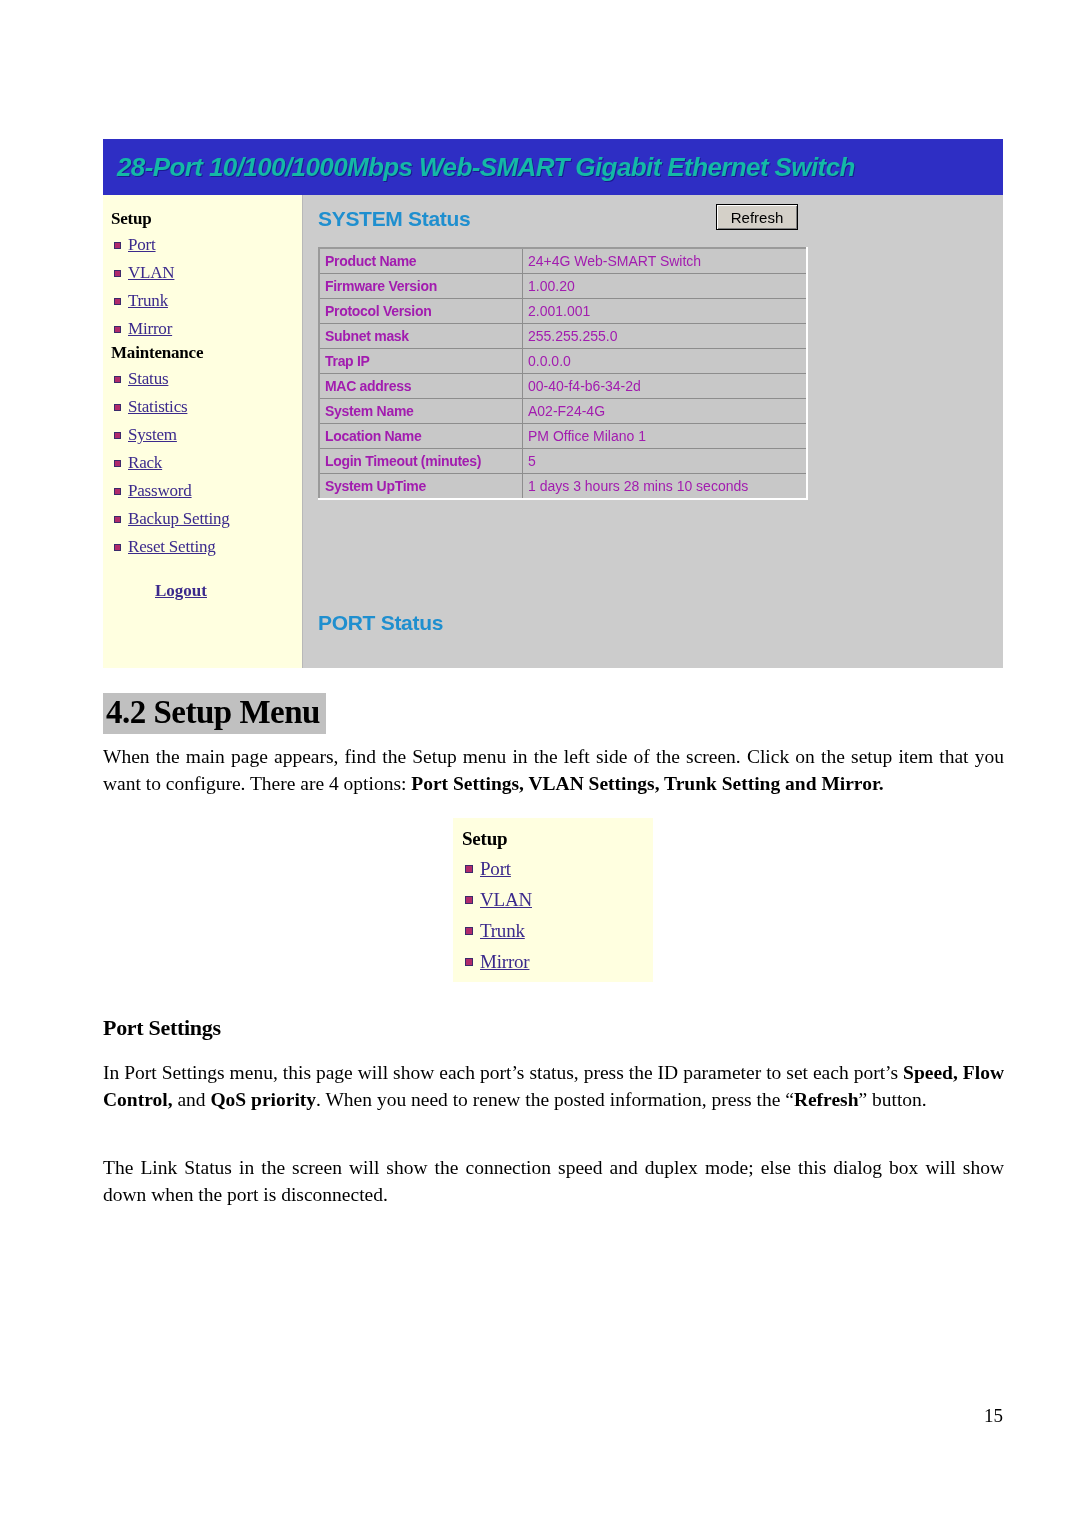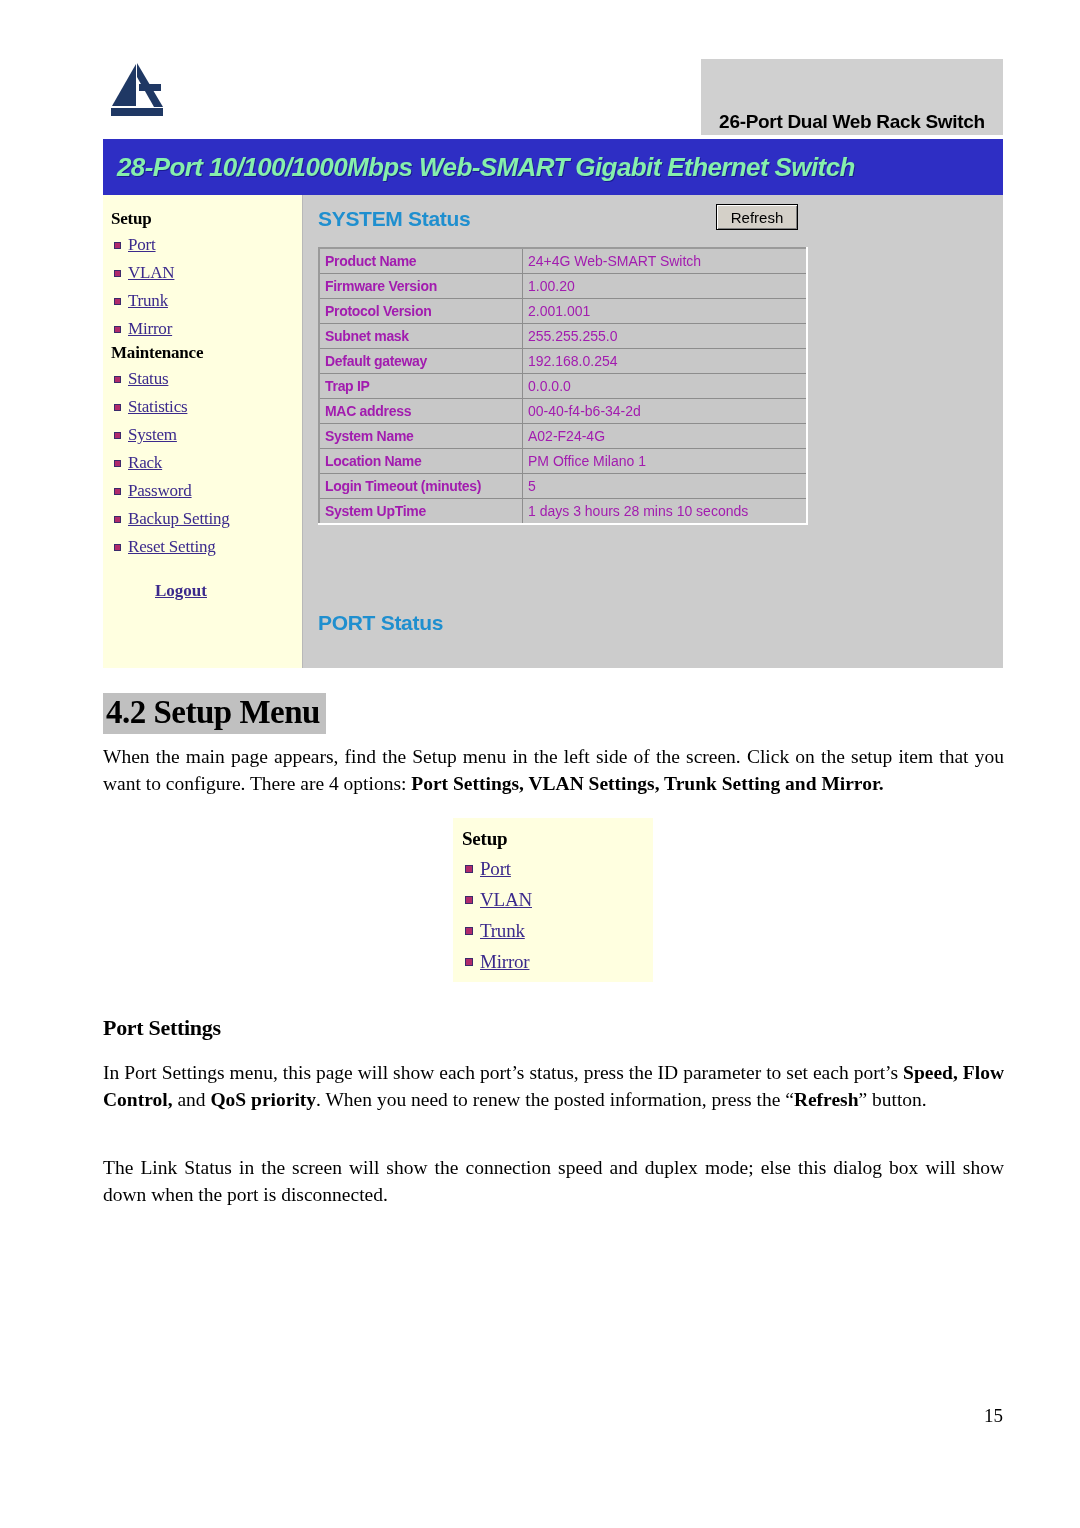--- a/index.html
+++ b/index.html
@@ -67,21 +67,21 @@
     height: 56px;
     background: #2e2ec4;
     display: flex;
     align-items: center;
   }
   .blue-banner span {
     font-family: "Liberation Sans", sans-serif;
     font-size: 26px;
     font-style: italic;
     font-weight: bold;
-    color: #86efac;
+    color: #14b8a6;
     letter-spacing: -0.6px;
     padding-left: 14px;
     white-space: nowrap;
     text-shadow: 1px 1px 0 #1a1a90;
   }
   .shot-body {
     position: absolute;
     left: 0;
     top: 139px;
     width: 900px;
@@ -272,33 +272,20 @@
     font-family: "Liberation Serif", serif;
     font-size: 19px;
     color: #000;
   }
 </style>
 </head>
 <body>
 
 <div class="shot">
 
-  <div class="shot-topbar">
-    <svg class="logo" viewBox="0 0 62 62">
-      <polygon points="30,4 30,46 6,46" fill="#1f3864"></polygon>
-      <polygon points="32,4 32,46 56,46" fill="#1f3864" opacity="0"></polygon>
-      <path d="M31 3 L57 47 L48 47 L31 17 Z" fill="#1f3864"></path>
-      <rect x="33" y="24" width="22" height="7" fill="#1f3864"></rect>
-      <rect x="5" y="48" width="52" height="8" fill="#1f3864"></rect>
-      <path d="M29 5 L29 45 L8 45 Z" fill="#ffffff" opacity="0.0"></path>
-    </svg>
-    <div class="model-banner">
-      <span>26-Port Dual Web Rack Switch</span>
-    </div>
-  </div>
 
   <div class="blue-banner">
     <span>28-Port 10/100/1000Mbps Web-SMART Gigabit Ethernet Switch</span>
   </div>
 
   <div class="shot-body">
 
     <div class="sidebar">
       <div class="nav-group-title">Setup</div>
 
@@ -370,24 +357,20 @@
             <td class="k">Firmware Version</td>
             <td class="v">1.00.20</td>
           </tr>
           <tr>
             <td class="k">Protocol Version</td>
             <td class="v">2.001.001</td>
           </tr>
           <tr>
             <td class="k">Subnet mask</td>
             <td class="v">255.255.255.0</td>
-          </tr>
-          <tr>
-            <td class="k">Default gateway</td>
-            <td class="v">192.168.0.254</td>
           </tr>
           <tr>
             <td class="k">Trap IP</td>
             <td class="v">0.0.0.0</td>
           </tr>
           <tr>
             <td class="k">MAC address</td>
             <td class="v">00-40-f4-b6-34-2d</td>
           </tr>
           <tr>

